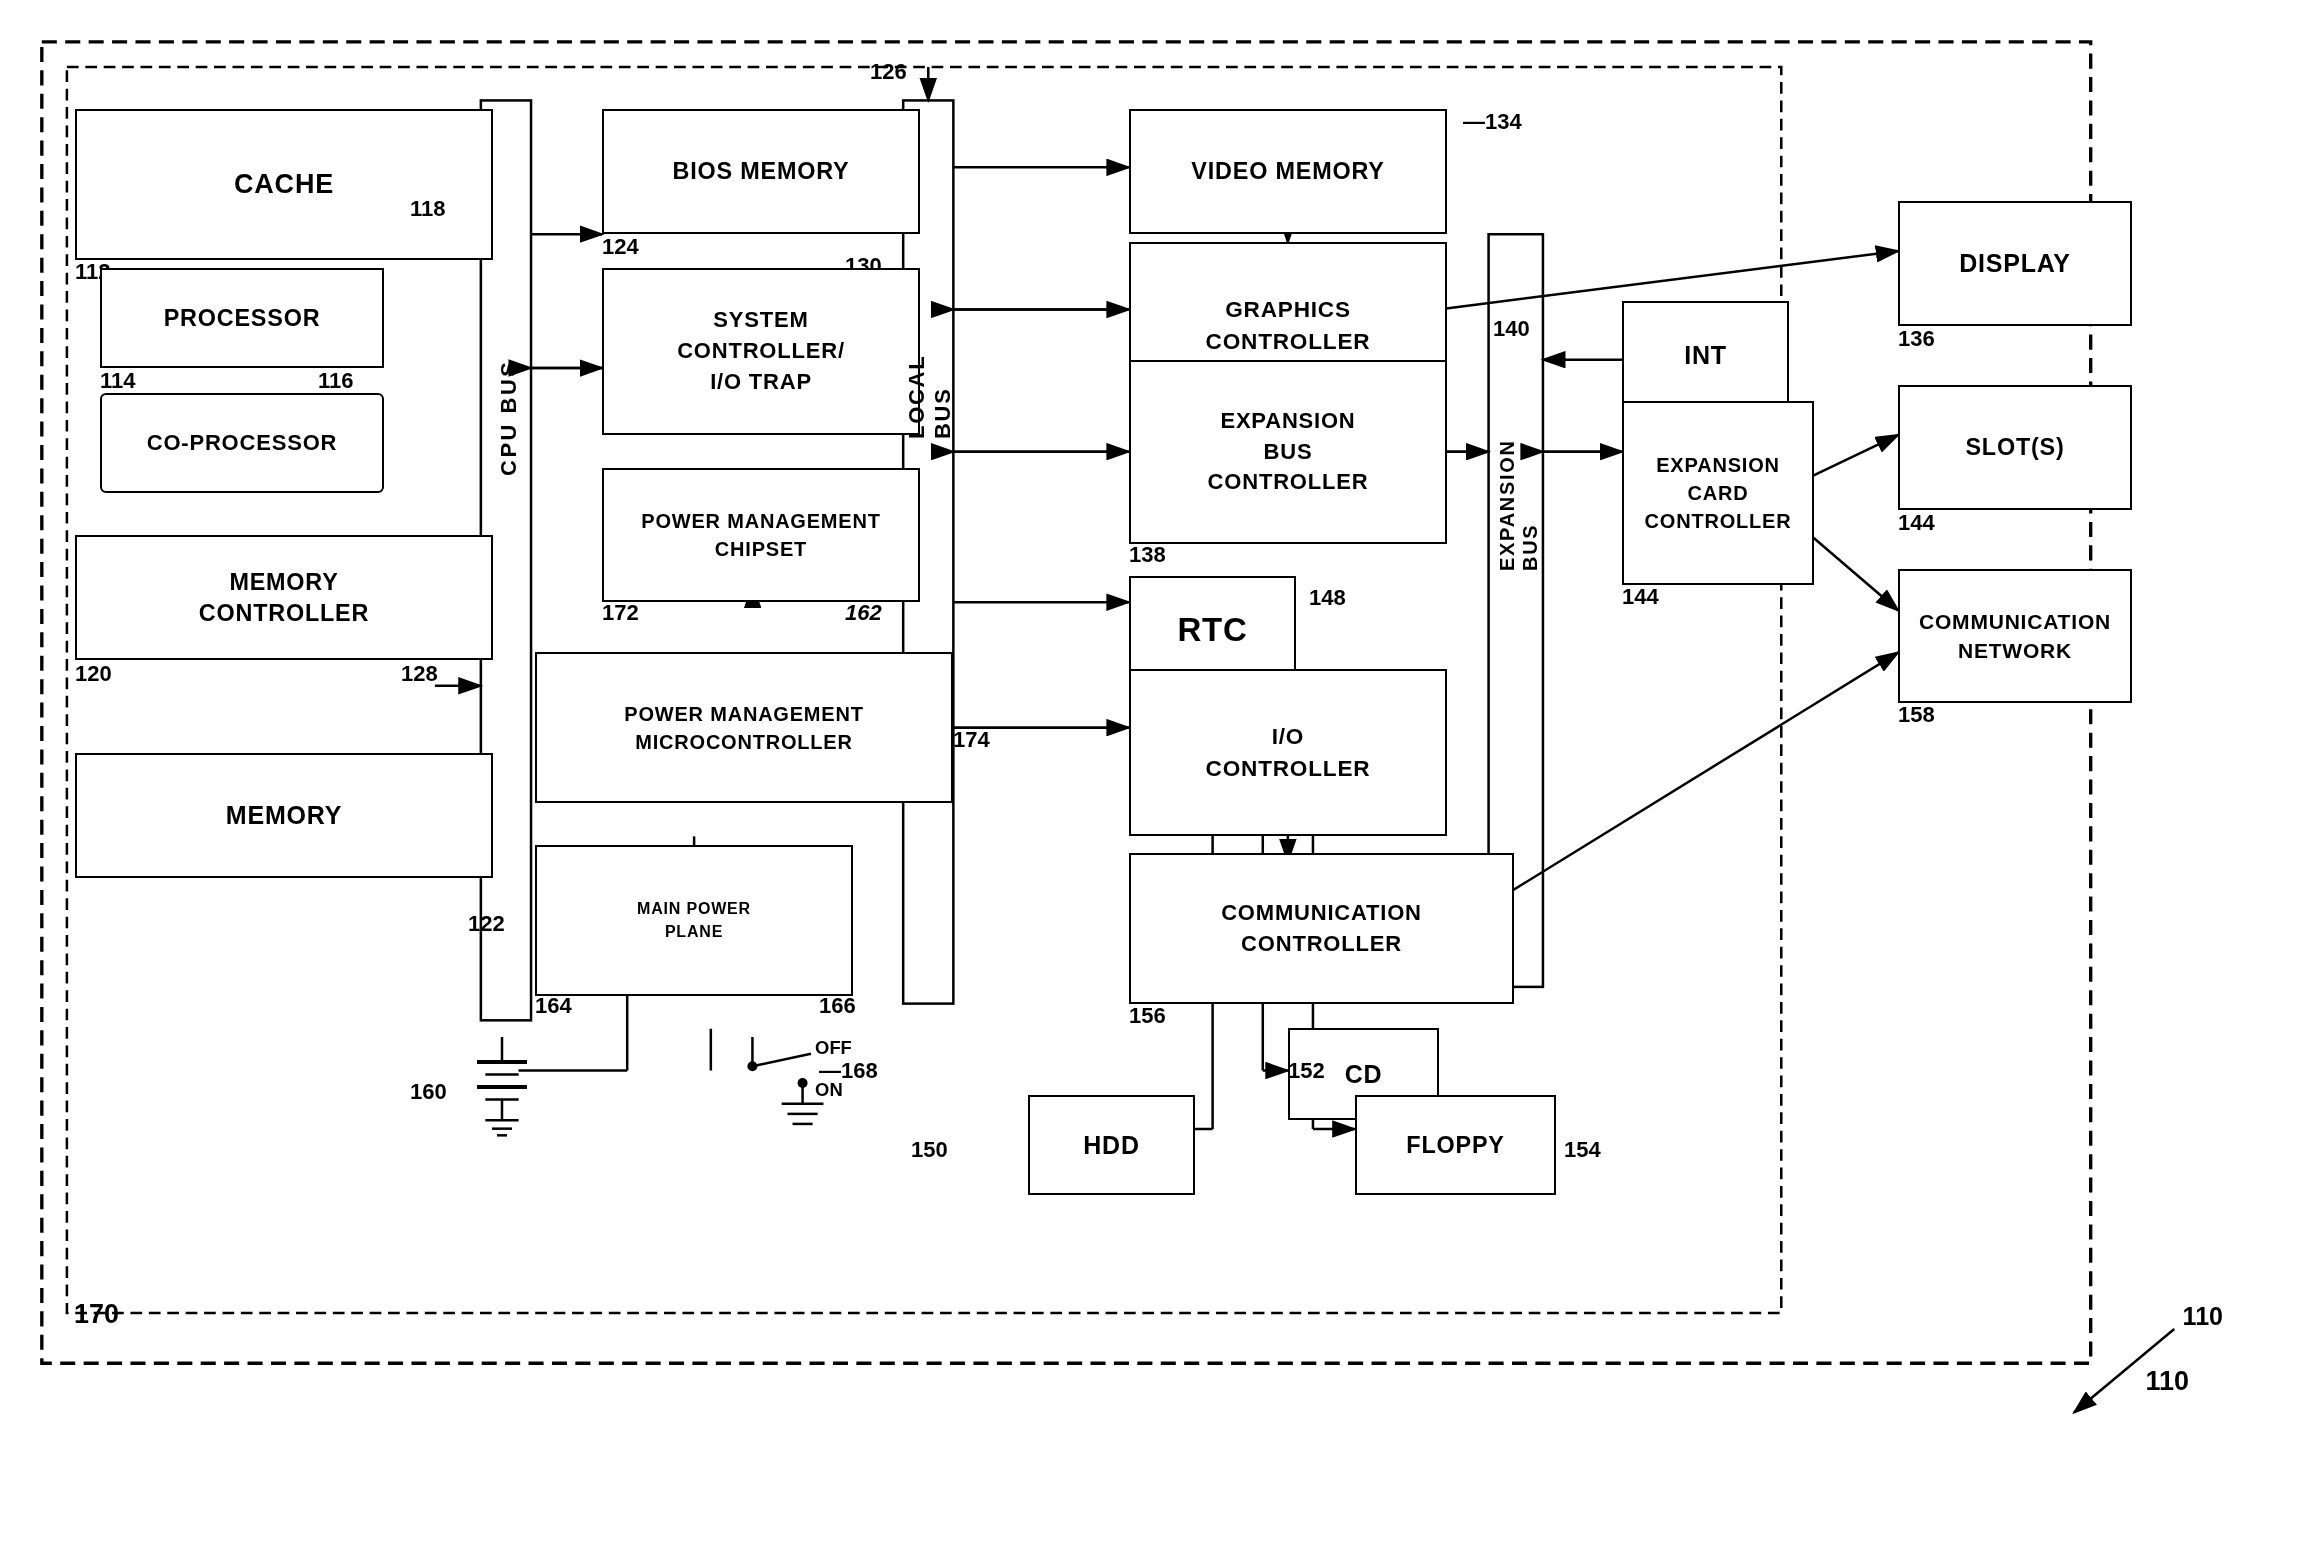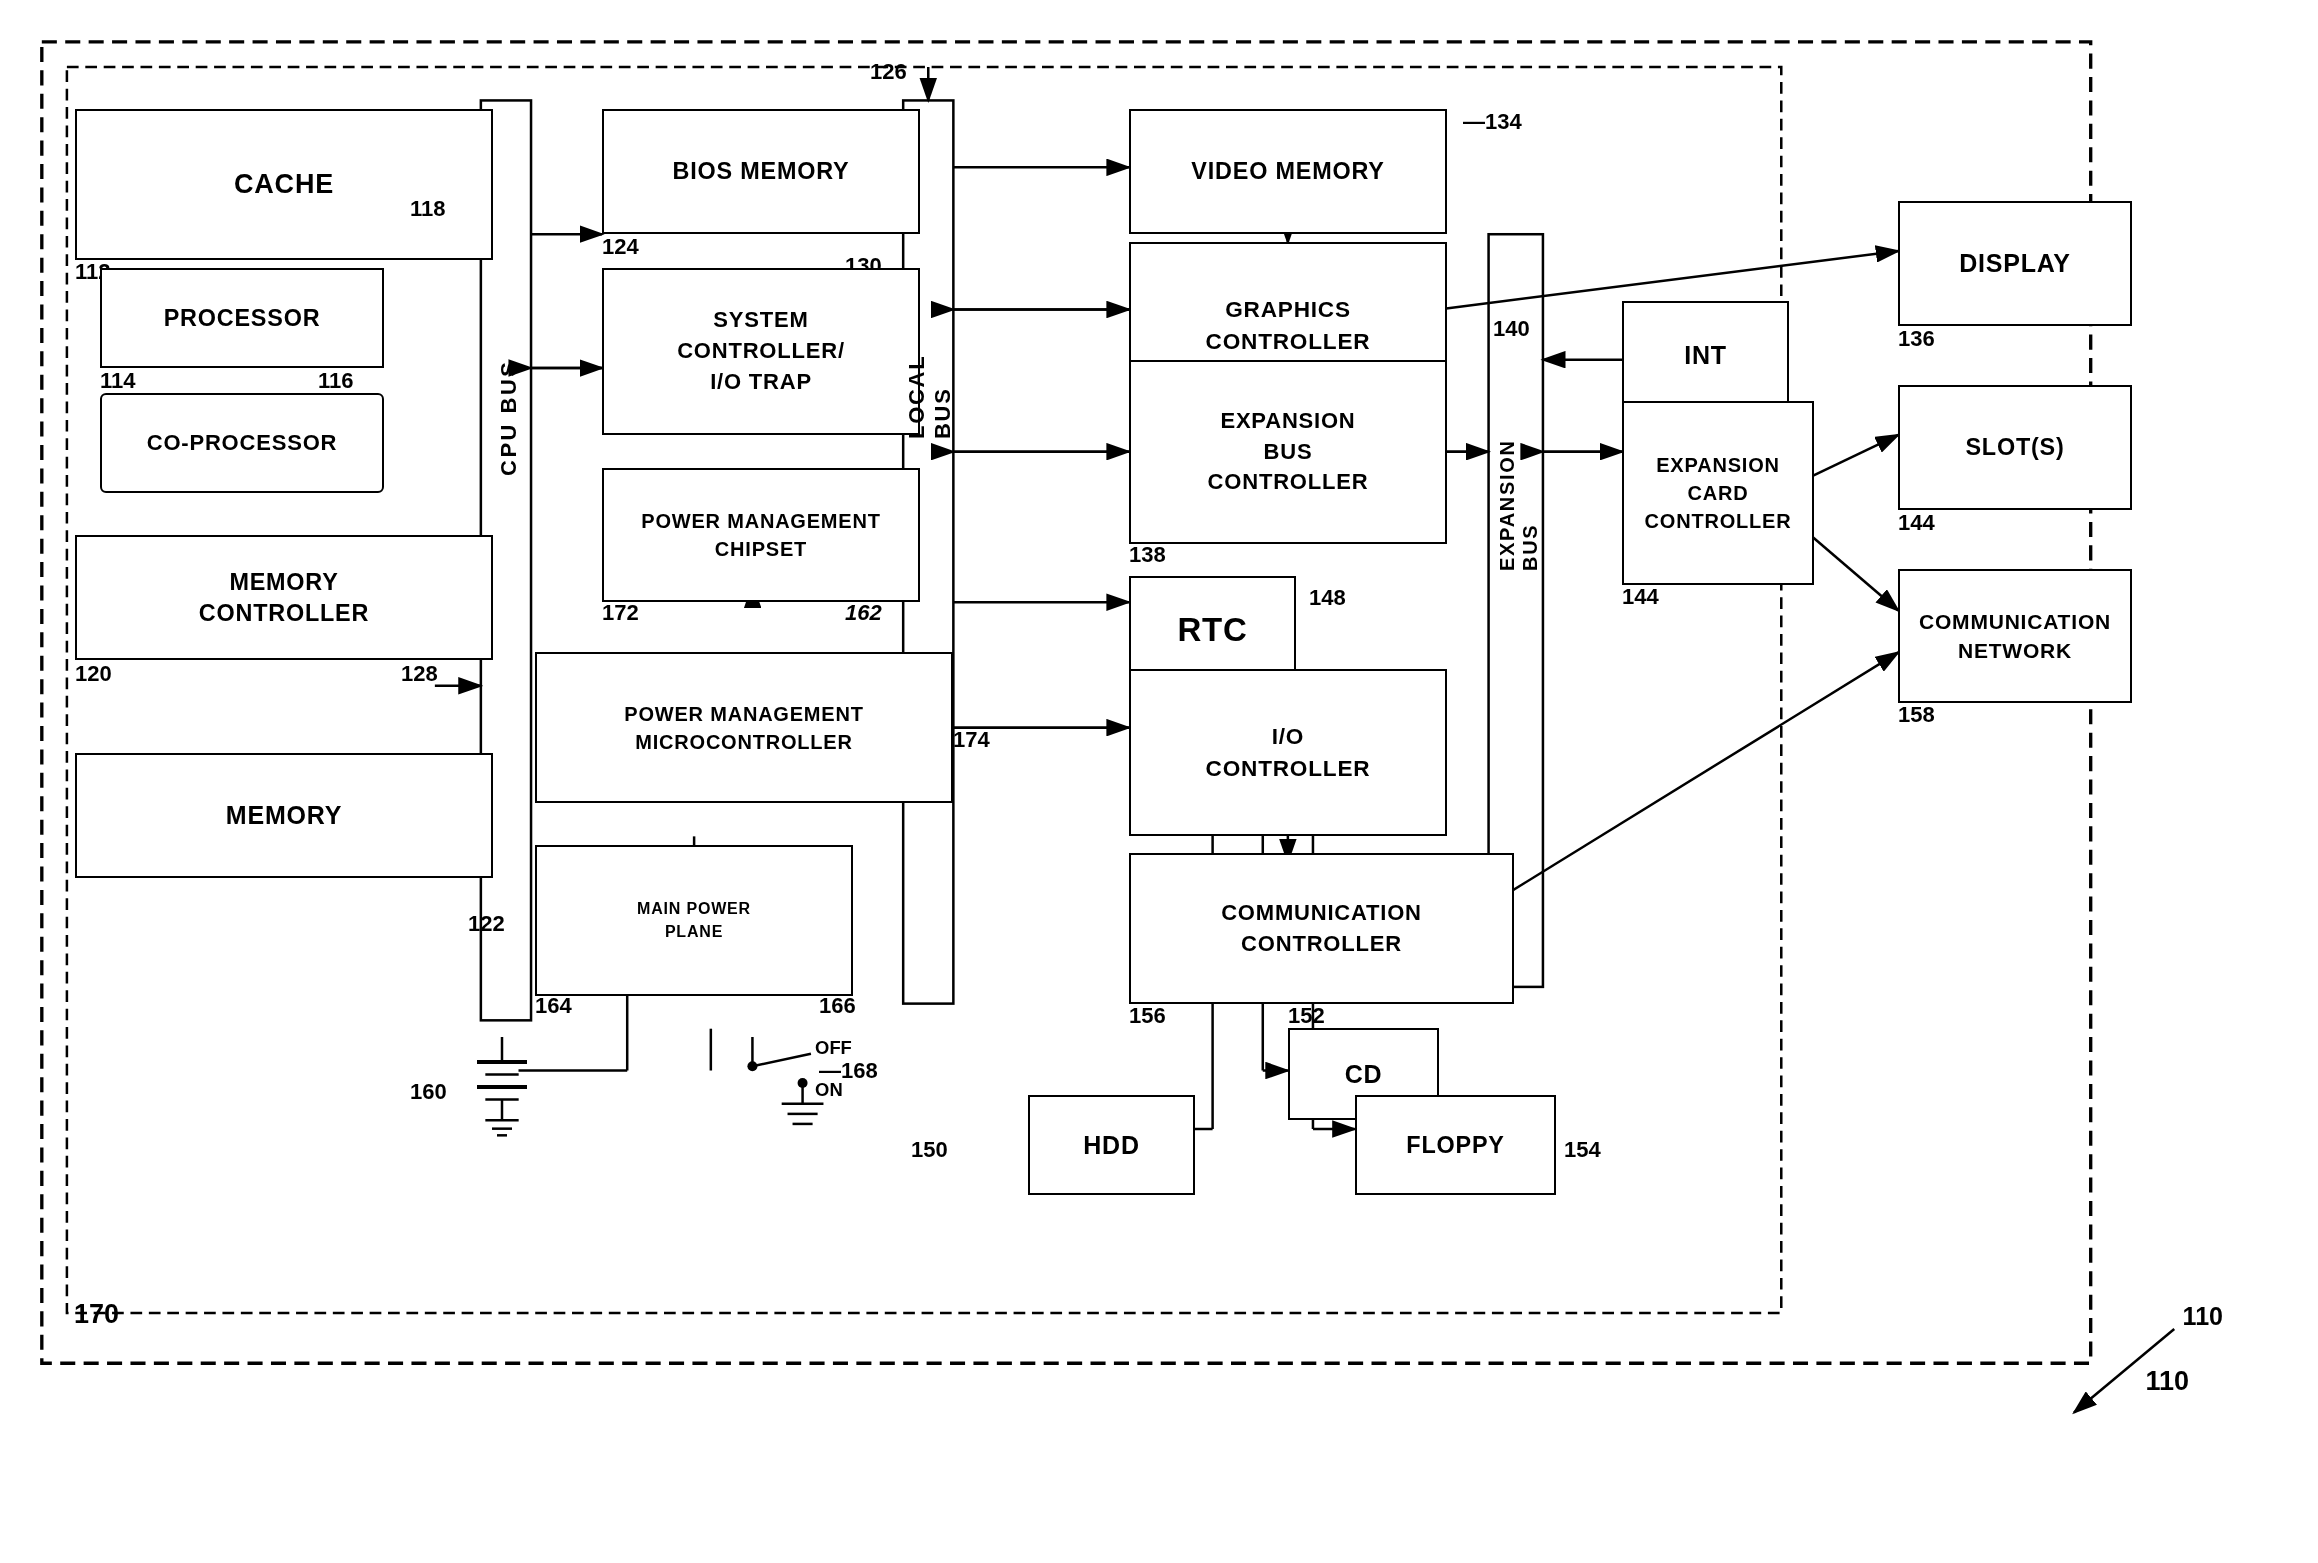--- a/index.html
+++ b/index.html
@@ -284,21 +284,21 @@
   <div class="label" style="left:1898px; top:702px;">158</div>
 
   <div class="box" style="left:1028px; top:1095px; width:167px; height:100px; font-size:25px;">
     <span>HDD</span>
   </div>
   <div class="label" style="left:911px; top:1137px;">150</div>
 
   <div class="box" style="left:1288px; top:1028px; width:151px; height:92px; font-size:25px;">
     <span>CD</span>
   </div>
-  <div class="label" style="left:1288px; top:1003px;">152</div>
+  <div class="label" style="left:1288px; top:1058px;">152</div>
 
   <div class="box" style="left:1355px; top:1095px; width:201px; height:100px; font-size:23.4px;">
     <span>FLOPPY</span>
   </div>
   <div class="label" style="left:1564px; top:1137px;">154</div>
 
   <svg style="position:absolute; left:452px; top:1037px; width:100px; height:100px;" viewBox="0 0 120 120" width="100" height="100">
 
     <line x1="60" y1="0" x2="60" y2="30" stroke="#000" stroke-width="3"></line>
     <line x1="30" y1="30" x2="90" y2="30" stroke="#000" stroke-width="5"></line>

